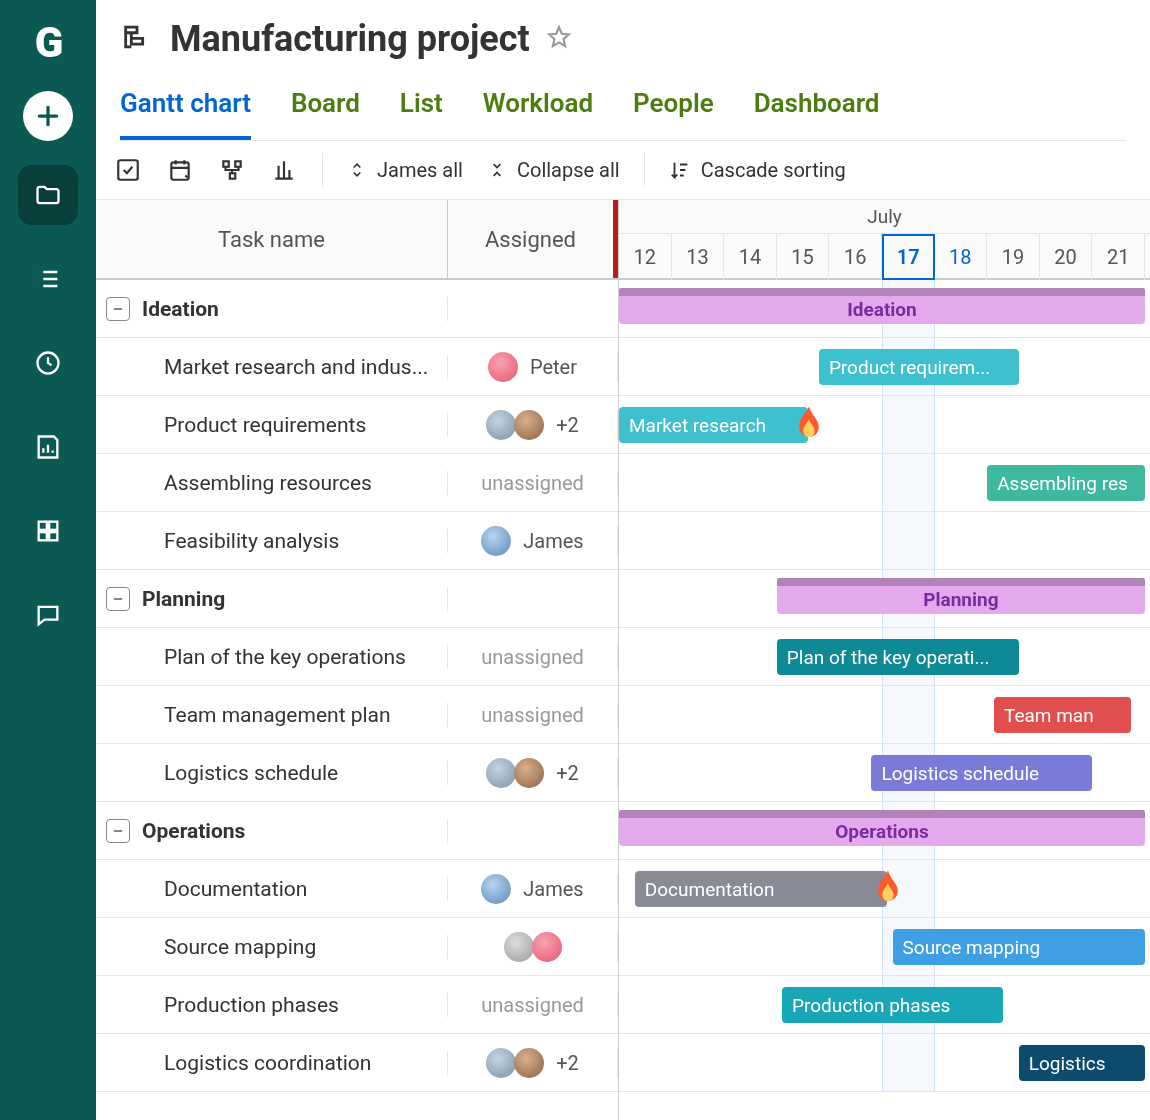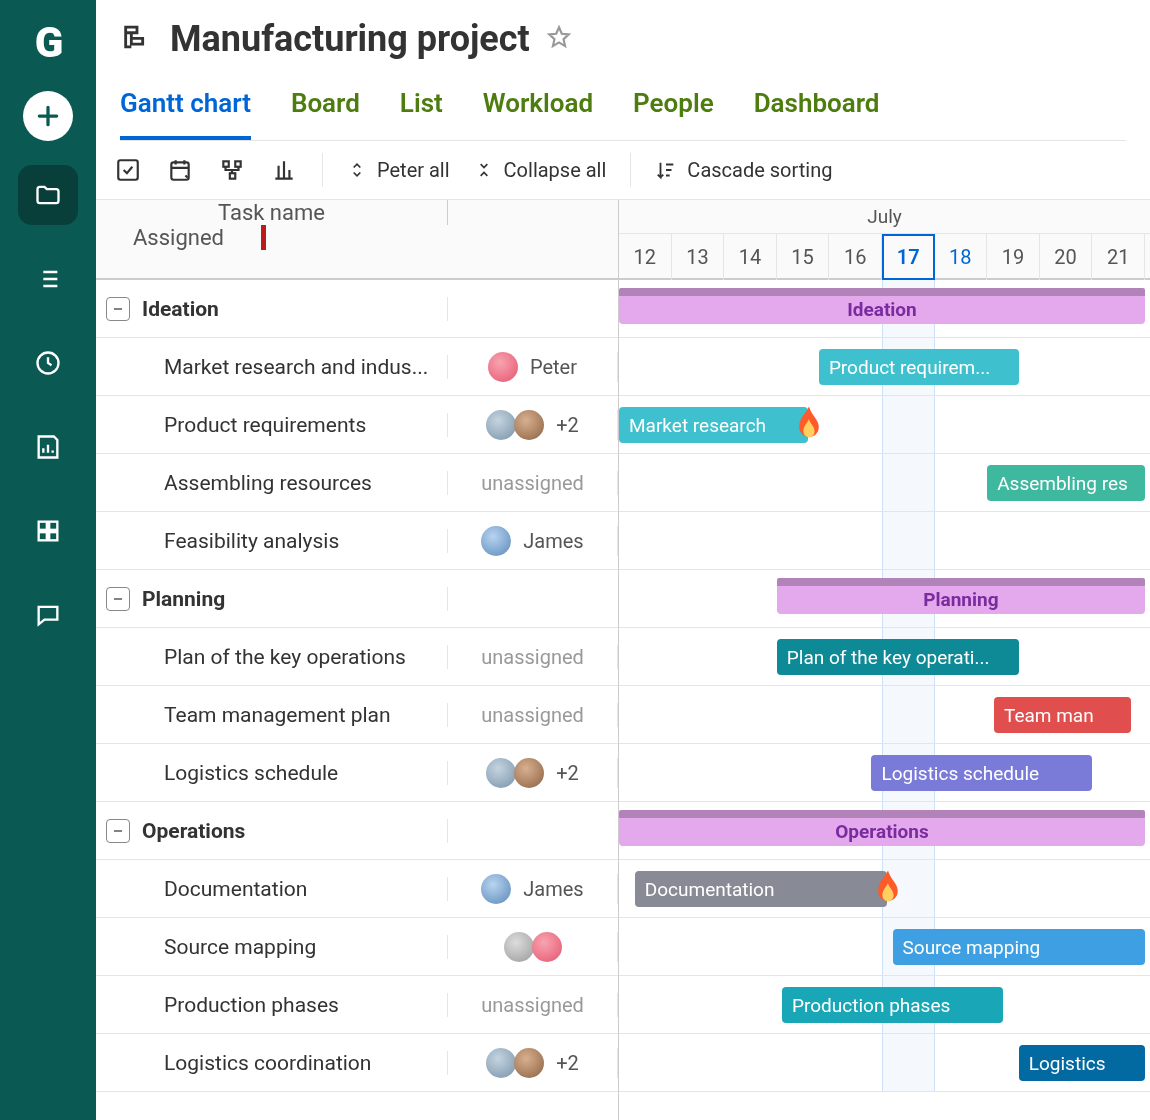--- a/index.html
+++ b/index.html
@@ -27,21 +27,21 @@
 
 .toolbar { display: flex; align-items: center; padding: 12px 18px; gap: 24px; border-bottom: 1px solid #e5e5e5; }
 .tb-icon { width: 28px; height: 28px; display: flex; align-items: center; justify-content: center; cursor: pointer; }
 .tb-icon svg { width: 26px; height: 26px; stroke: #333; fill: none; stroke-width: 2; }
 .tb-sep { width: 1px; height: 34px; background: #e5e5e5; }
 .tb-group { display: flex; align-items: center; gap: 10px; cursor: pointer; }
 .tb-label { font-size: 20px; color: #333; }
 
 .grid { display: flex; flex: 1; overflow: hidden; }
 .left-cols { border-right: 1px solid #ccc; }
-.col-headers { display: flex; height: 80px; background: #fafafa; border-bottom: 2px solid #ccc; flex-direction: column; }
+.col-headers { display: flex; height: 80px; background: #fafafa; border-bottom: 2px solid #ccc; }
 .col-h { display: flex; align-items: center; justify-content: center; font-size: 22px; color: #555; }
 .col-task { width: 352px; border-right: 1px solid #ccc; }
 .col-assign { width: 170px; border-right: 5px solid #b91c1c; }
 
 .rows { }
 .row { display: flex; height: 58px; border-bottom: 1px solid #e5e5e5; align-items: center; }
 .row.group { height: 58px; }
 .row .task-cell { width: 352px; border-right: 1px solid #e5e5e5; display: flex; align-items: center; padding-left: 10px; gap: 12px; font-size: 21px; color: #333; }
 .row.group .task-cell { font-weight: 700; }
 .row .assign-cell { width: 170px; border-right: 1px solid #e5e5e5; display: flex; align-items: center; justify-content: center; gap: 6px; font-size: 20px; color: #555; }
@@ -75,21 +75,21 @@
 
 .c-purple { background: #e4a8ec; }
 .c-teal { background: #3ec0cf; }
 .c-teal2 { background: #19a7b7; }
 .c-green { background: #3fb8a0; }
 .c-darkteal { background: #0e8a96; }
 .c-red { background: #e04e4e; }
 .c-indigo { background: #7a7ad8; }
 .c-gray { background: #888a96; }
 .c-blue { background: #3ea0e2; }
-.c-cyan { background: #0369a1; }
+.c-cyan { background: #0c4a6e; }
 
 .flame { position: absolute; right: -18px; top: -2px; width: 34px; height: 42px; z-index: 3; }
 .flame svg { width: 100%; height: 100%; }
 </style>
 </head>
 <body>
 
 <div class="app">
   <div class="sidebar">
     <div class="logo">G</div>
@@ -184,21 +184,21 @@
       <div class="tb-icon">
           <svg viewBox="0 0 24 24">
             <path d="M4 20h16M7 20V8M12 20V4M17 20v-8"></path>
           </svg>
         </div>
       <div class="tb-sep"></div>
       <div class="tb-group">
         <svg viewBox="0 0 24 24" width="20" height="20" stroke="#333" fill="none" stroke-width="2">
             <path d="M8 9l4-4 4 4M8 15l4 4 4-4"></path>
           </svg>
-        <span class="tb-label">Peter all</span>
+        <span class="tb-label">James all</span>
       </div>
       <div class="tb-group">
         <svg viewBox="0 0 24 24" width="20" height="20" stroke="#333" fill="none" stroke-width="2">
             <path d="M8 5l4 4 4-4M8 19l4-4 4 4"></path>
           </svg>
         <span class="tb-label">Collapse all</span>
       </div>
       <div class="tb-sep"></div>
       <div class="tb-group">
         <svg viewBox="0 0 24 24" width="22" height="22" stroke="#333" fill="none" stroke-width="2">

